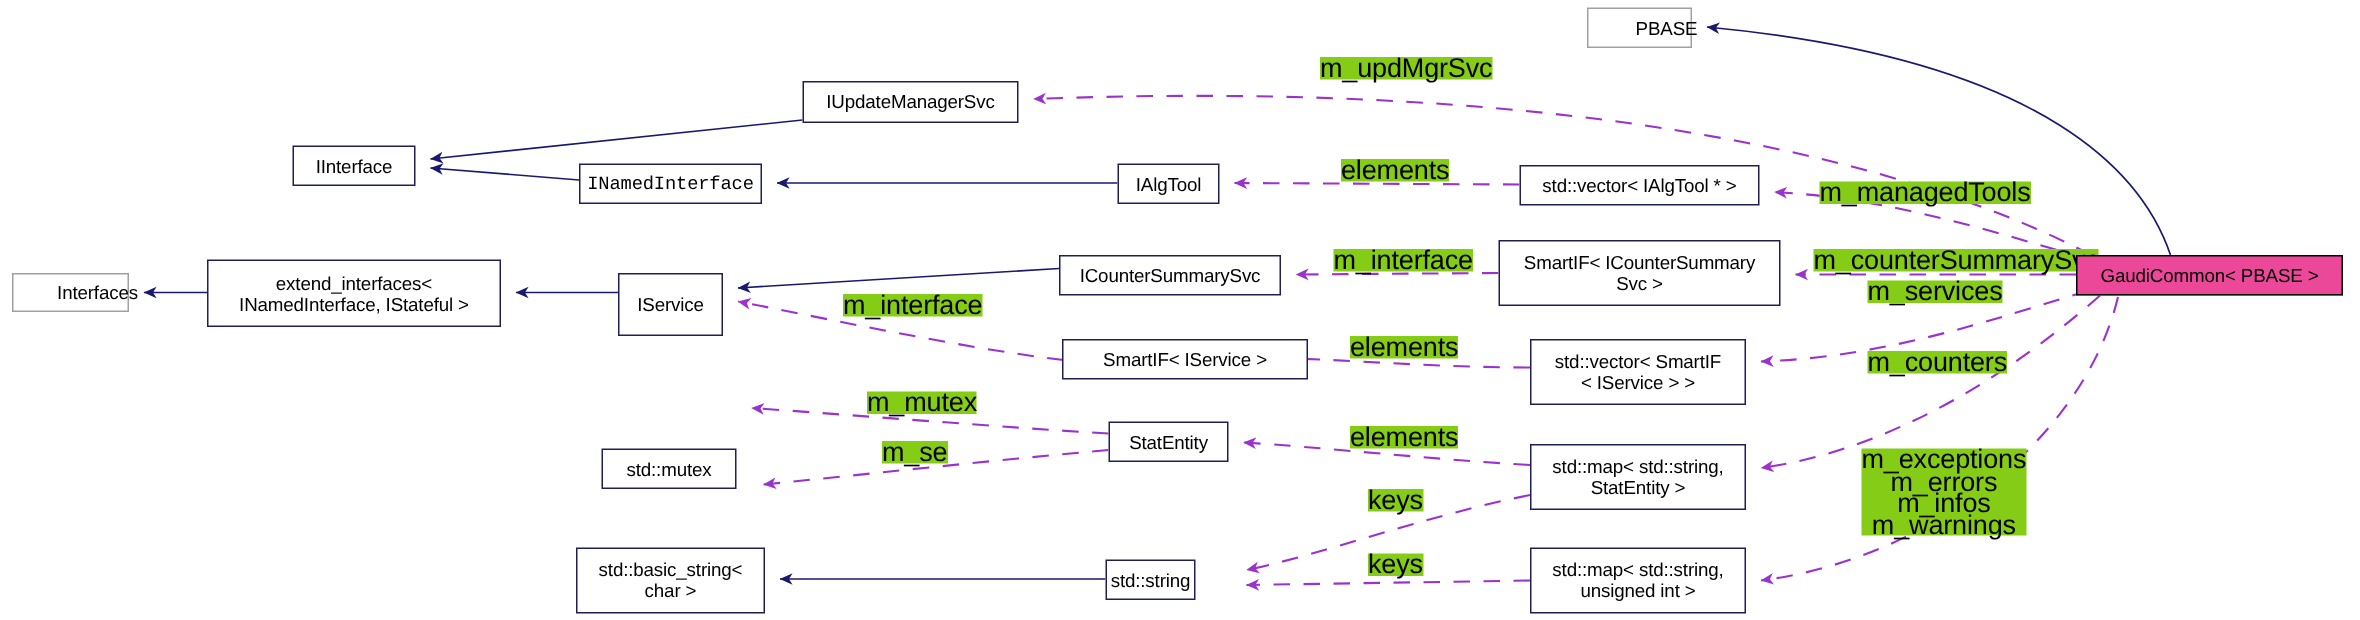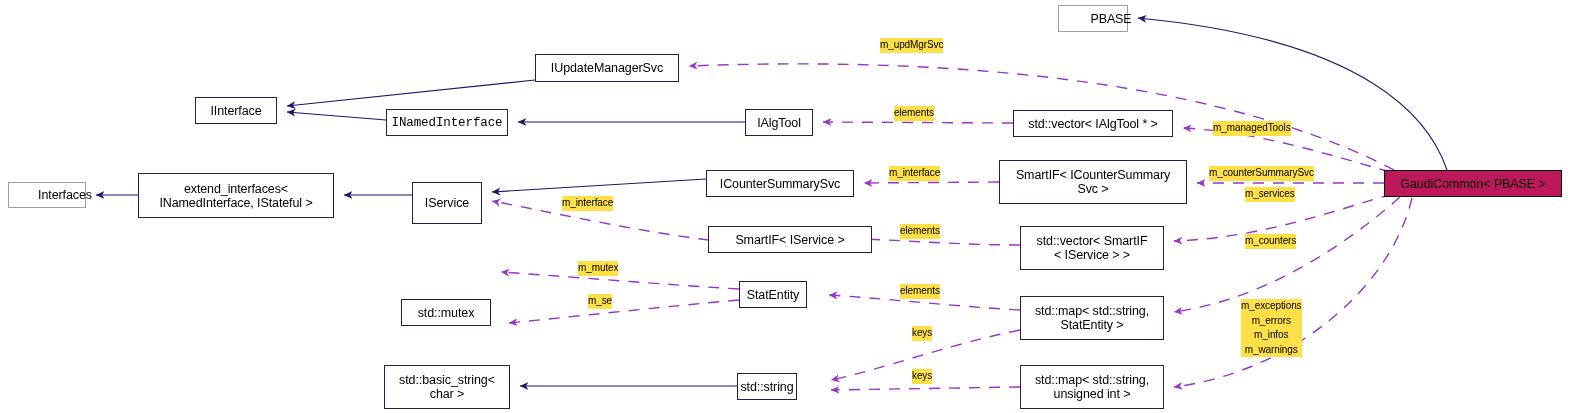--- a/index.html
+++ b/index.html
@@ -38,31 +38,31 @@
     border: 1px solid #1f1f52;
     white-space: pre;
     letter-spacing: -0.1px;
     z-index: 3;
   }
   .node.muted {
     border: 1px solid #a0a0a0;
     padding-left: 36px;
   }
   .node.focus {
-    background: #be185d;
+    background: #ec4899;
     border: 1px solid #000000;
   }
   .edge-label {
     position: absolute;
-    font-size: 10px;
+    font-size: 18px;
     line-height: 14.5px;
     color: #000000;
     white-space: pre;
     text-align: center;
-    background: #fde047;
+    background: #84cc16;
     z-index: 2;
     letter-spacing: -0.1px;
   }
 </style>
 </head>
 <body>
 
 <div id="diagram">
 
   <svg id="edge-layer" viewBox="0 0 1573 413" xmlns="http://www.w3.org/2000/svg">
@@ -117,21 +117,21 @@
   <div class="node" style="left:386px; top:109px; width:122px; height:27px;font-family:Liberation Mono, monospace;">INamedInterface</div>
 
   <div class="node" style="left:535px; top:54px; width:144px; height:28px;">IUpdateManagerSvc</div>
 
   <div class="node" style="left:745px; top:109px; width:68px; height:27px;">IAlgTool</div>
 
   <div class="node" style="left:706px; top:170px; width:148px; height:27px;">ICounterSummarySvc</div>
 
   <div class="node" style="left:708px; top:226px; width:164px; height:27px;">SmartIF&lt; IService &gt;</div>
 
-  <div class="node" style="left:739px; top:281px; width:68px; height:27px;">StatEntity</div>
+  <div class="node" style="left:739px; top:281px; width:80px; height:27px;">StatEntity</div>
 
   <div class="node" style="left:737px; top:373px; width:60px; height:27px;">std::string</div>
 
   <div class="node" style="left:401px; top:259px; width:90px; height:27px;margin-top:40px;">std::mutex</div>
 
 
   <div class="node" style="left:384px; top:365px; width:126px; height:44px;">std::basic_string&lt;
 char &gt;</div>
 
   <div class="node muted" style="left:1058px; top:5px; width:70px; height:27px;">PBASE</div>

